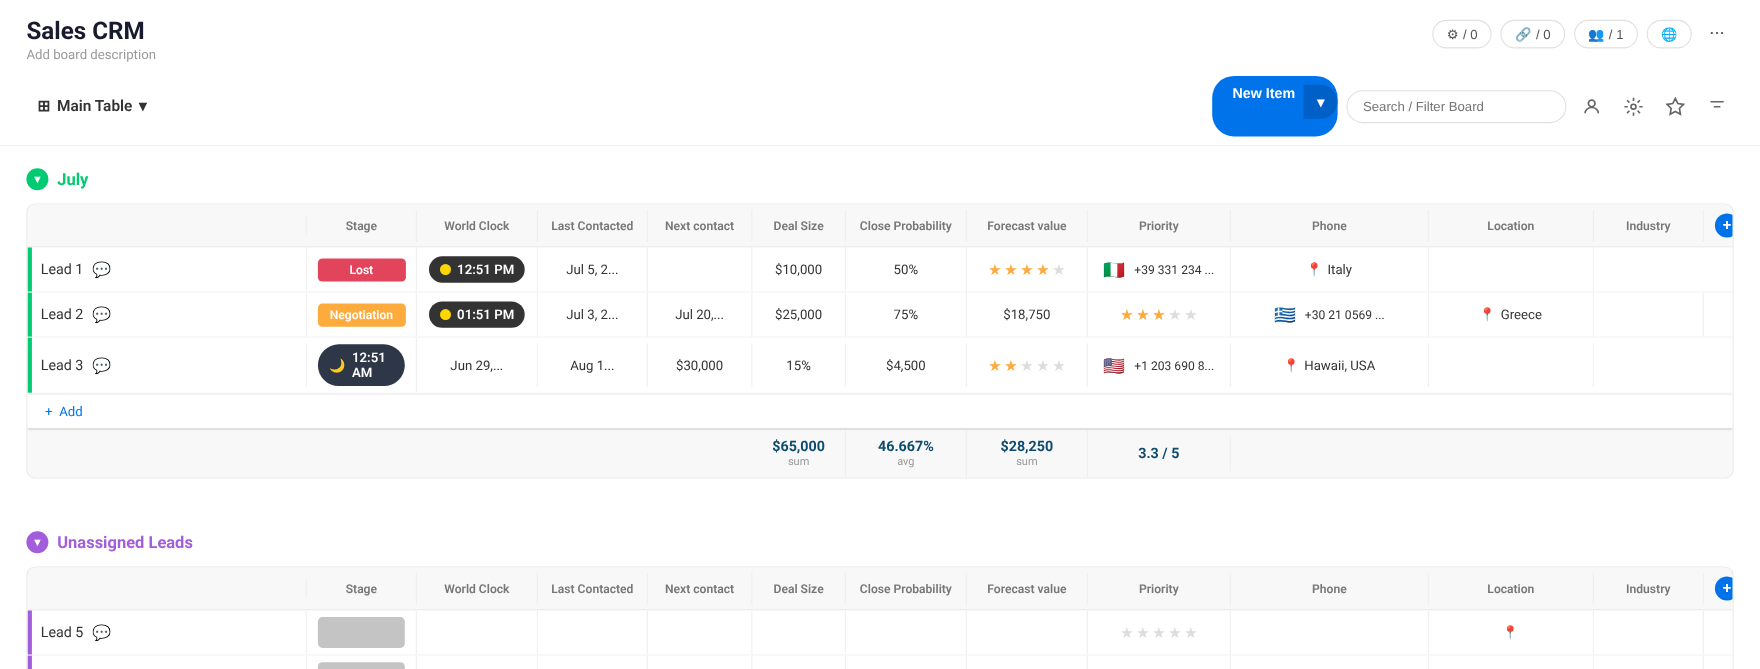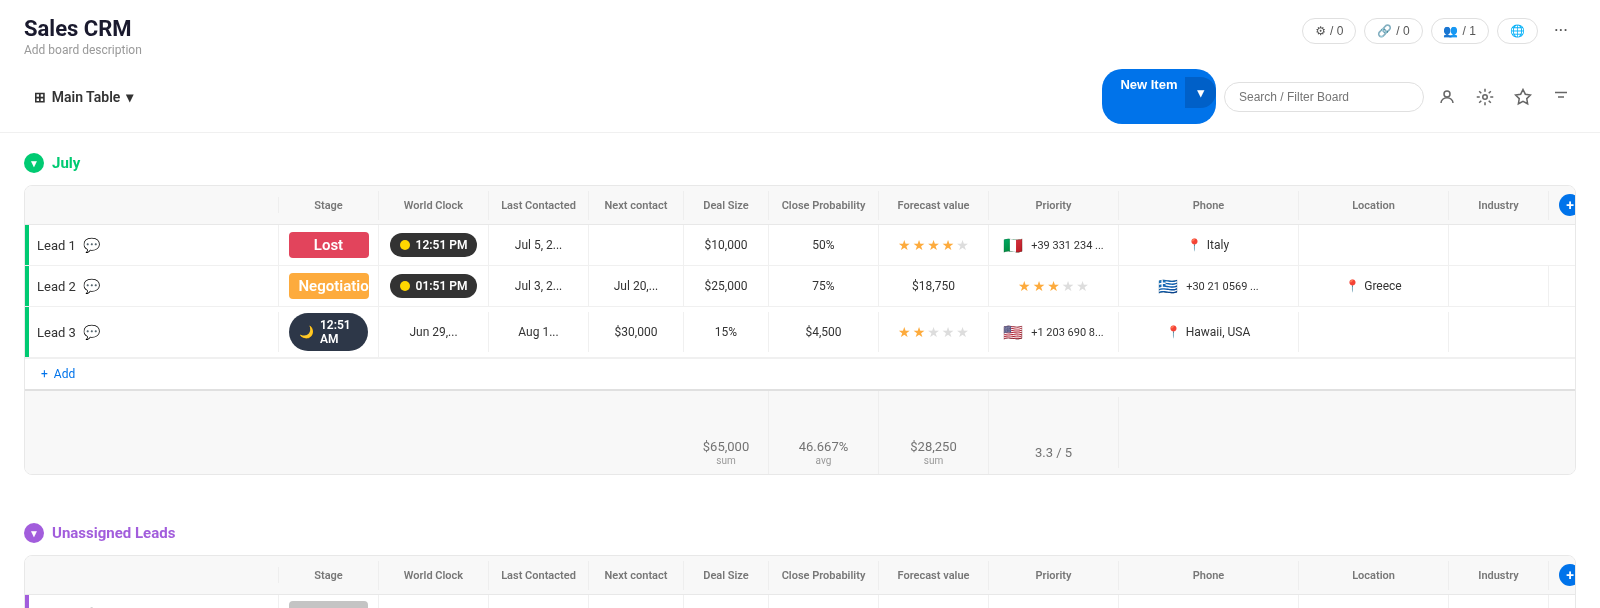--- a/index.html
+++ b/index.html
@@ -37,21 +37,21 @@
     .table-row { display: grid; align-items: center; border-bottom: 1px solid #f0f0f0; background: #fff; min-height: 40px; }
     .table-row:last-child { border-bottom: none; }
 
     .cell { padding: 6px 10px; font-size: 12px; color: #333; border-right: 1px solid #f0f0f0; display: flex; align-items: center; justify-content: center; min-height: 40px; }
     .cell:first-child { justify-content: flex-start; padding-left: 0; }
     .cell:last-child { border-right: none; }
     .row-name-cell { display: flex; align-items: center; gap: 8px; flex: 1; }
     .row-name-text { font-size: 13px; color: #333; }
     .comment-icon { color: #bbb; font-size: 14px; cursor: pointer; }
 
-    .stage-badge { padding: 4px 10px; border-radius: 4px; font-size: 15px; font-weight: 600; color: white; text-align: center; min-width: 80px; }
+    .stage-badge { padding: 4px 10px; border-radius: 4px; font-size: 11px; font-weight: 600; color: white; text-align: center; min-width: 80px; }
     .stage-lost { background: #e2445c; }
     .stage-negotiation { background: #fdab3d; }
     .stage-prospect { background: #0073ea; }
     .stage-empty { background: #c4c4c4; width: 80px; height: 28px; border-radius: 4px; }
 
     .world-clock { display: flex; align-items: center; gap: 6px; padding: 5px 10px; border-radius: 20px; font-size: 12px; font-weight: 600; }
     .clock-day { background: #333; color: #fff; }
     .clock-night { background: #2d3748; color: #fff; }
     .clock-dot { width: 10px; height: 10px; border-radius: 50%; }
     .clock-dot-yellow { background: #ffd700; }
@@ -63,21 +63,21 @@
     .flag { font-size: 16px; margin-right: 4px; }
     .phone-cell { display: flex; align-items: center; gap: 4px; font-size: 11px; color: #333; }
     .location-cell { display: flex; align-items: center; gap: 4px; font-size: 12px; }
     .location-icon { color: #0073ea; font-size: 12px; }
     .location-icon-empty { color: #ccc; font-size: 12px; }
 
     .add-row { display: flex; align-items: center; gap: 6px; padding: 8px 16px; font-size: 12px; color: #0073ea; cursor: pointer; background: #fff; border-top: 1px solid #f0f0f0; }
 
     .summary-row { background: #f8f8f8; border-top: 2px solid #e0e0e0; display: grid; align-items: center; }
     .summary-cell { padding: 8px 10px; text-align: center; border-right: 1px solid #eee; }
-    .summary-value { font-size: 13px; font-weight: 400; color: #737373; margin-top: 40px; }
+    .summary-value { font-size: 13px; font-weight: 700; color: #0c4a6e; }
     .summary-label { font-size: 10px; color: #999; margin-top: 1px; }
 
     .plus-btn { width: 22px; height: 22px; border-radius: 50%; background: #0073ea; color: white; display: flex; align-items: center; justify-content: center; font-size: 14px; cursor: pointer; margin-left: 8px; }
 
     .grid-july { grid-template-columns: 4px 250px 100px 110px 100px 95px 85px 110px 110px 130px 180px 150px 100px 30px; }
     .grid-unassigned { grid-template-columns: 4px 250px 100px 110px 100px 95px 85px 110px 110px 130px 180px 150px 100px 30px; }
 
     .section-gap { height: 20px; }
   </style>
 </head>

